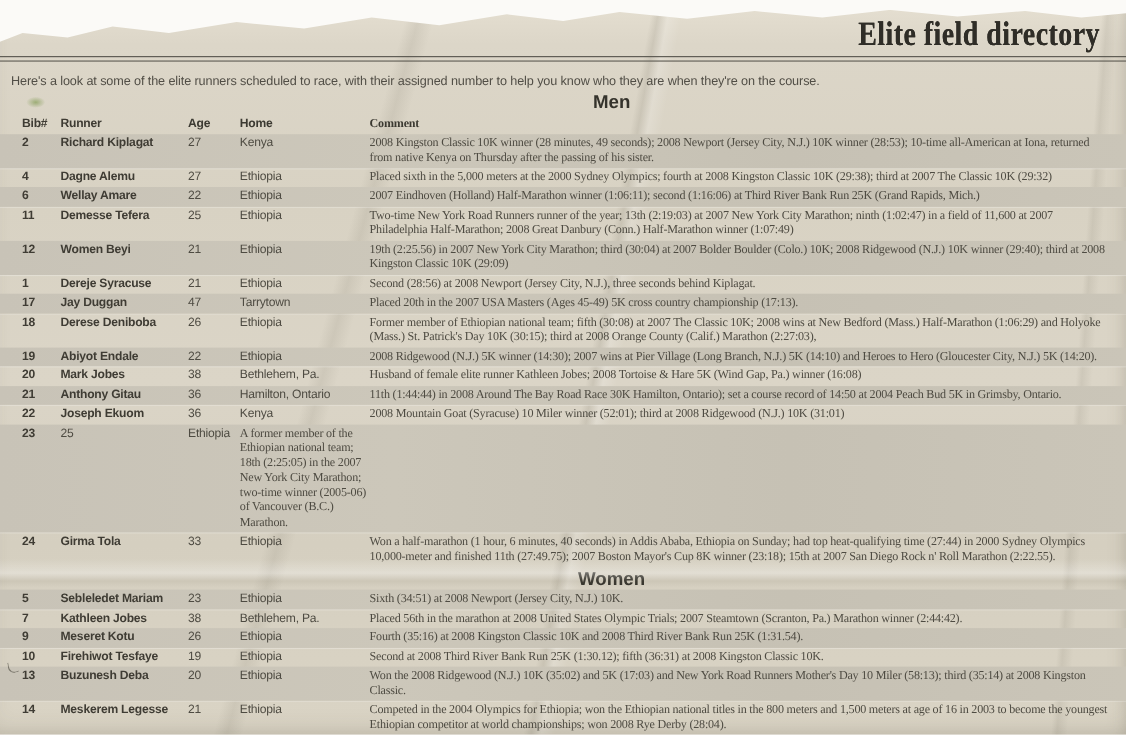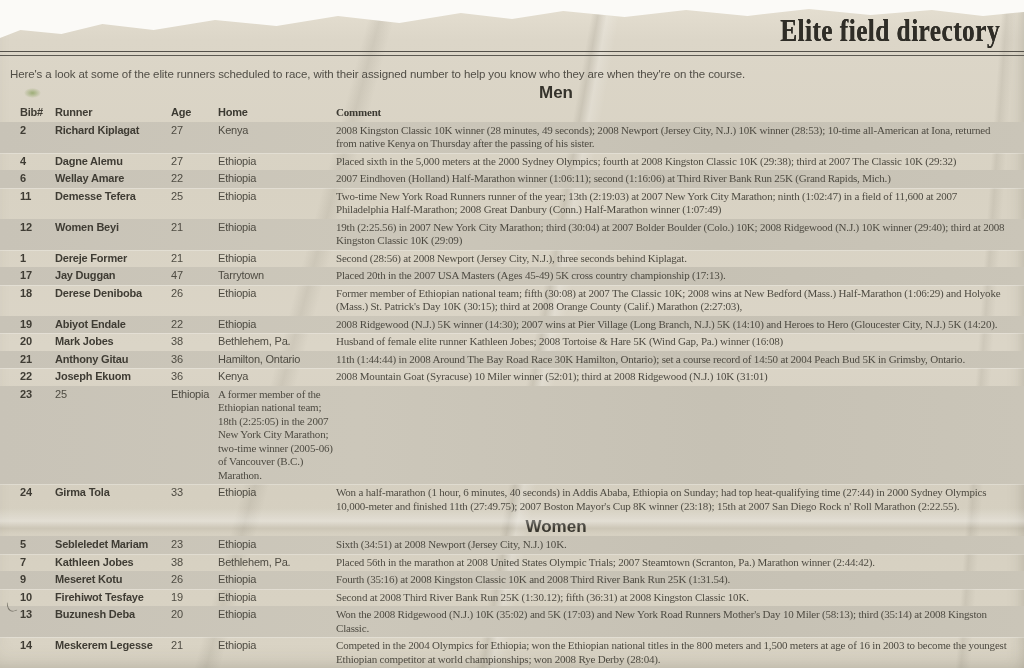--- a/index.html
+++ b/index.html
@@ -118,21 +118,21 @@
       </div>
       <div class="row data-row shaded">
         <div class="cell bib">12</div>
         <div class="cell runner">Women Beyi</div>
         <div class="cell age">21</div>
         <div class="cell home">Ethiopia</div>
         <div class="cell comment">19th (2:25.56) in 2007 New York City Marathon; third (30:04) at 2007 Bolder Boulder (Colo.) 10K; 2008 Ridgewood (N.J.) 10K winner (29:40); third at 2008 Kingston Classic 10K (29:09)</div>
       </div>
       <div class="row data-row">
         <div class="cell bib">1</div>
-        <div class="cell runner">Dereje Former</div>
+        <div class="cell runner">Dereje Syracuse</div>
         <div class="cell age">21</div>
         <div class="cell home">Ethiopia</div>
         <div class="cell comment">Second (28:56) at 2008 Newport (Jersey City, N.J.), three seconds behind Kiplagat.</div>
       </div>
       <div class="row data-row shaded">
         <div class="cell bib">17</div>
         <div class="cell runner">Jay Duggan</div>
         <div class="cell age">47</div>
         <div class="cell home">Tarrytown</div>
         <div class="cell comment">Placed 20th in the 2007 USA Masters (Ages 45-49) 5K cross country championship (17:13).</div>

